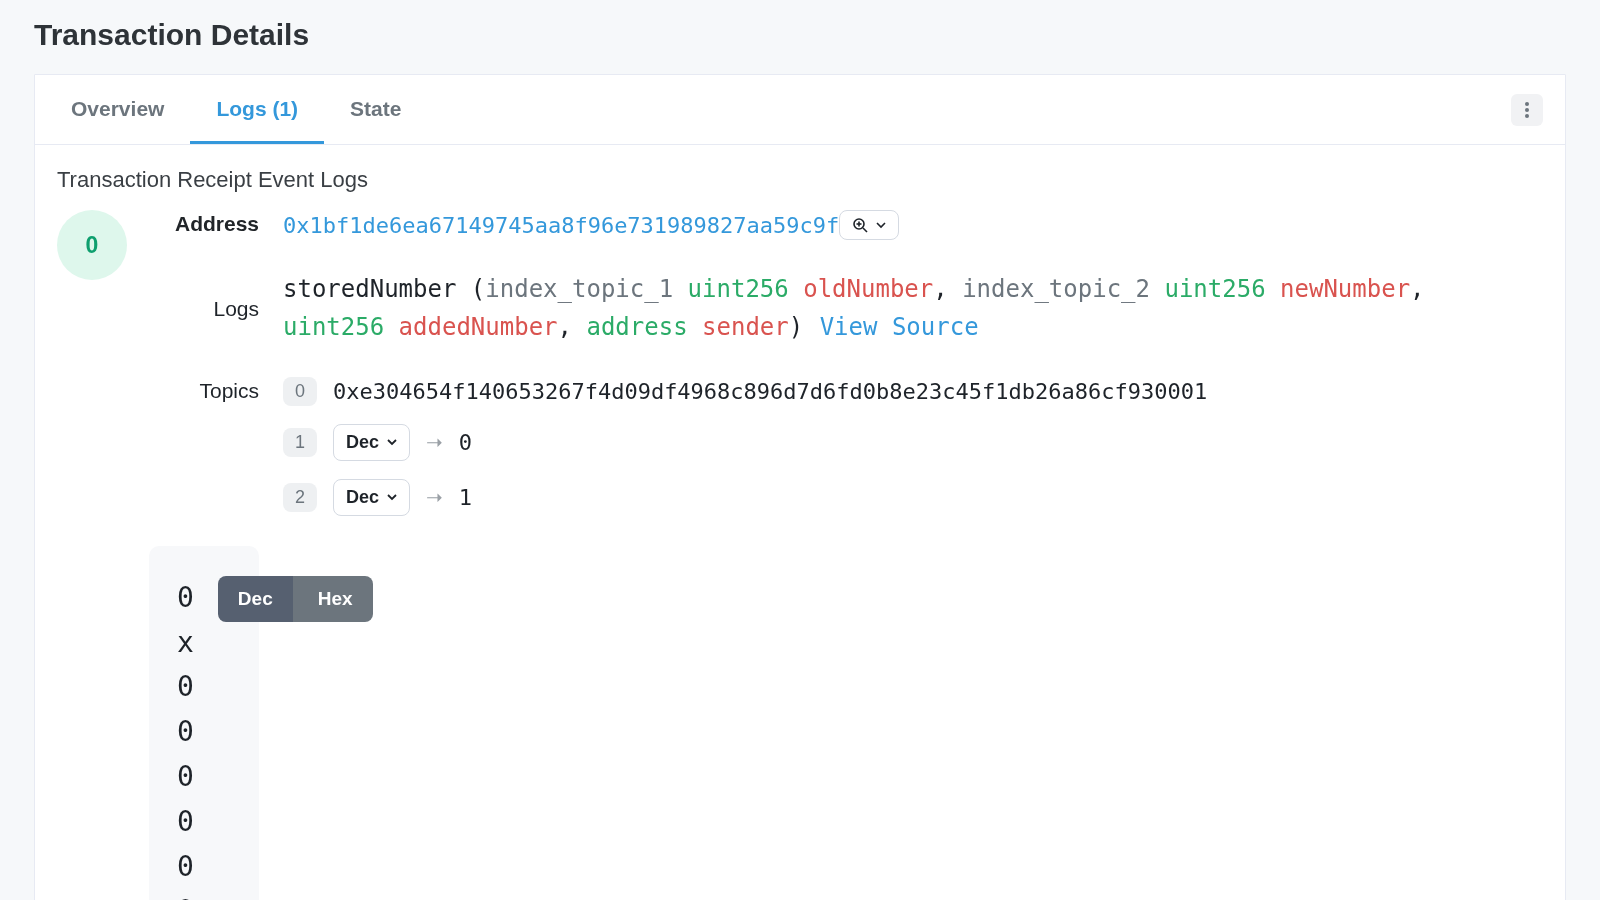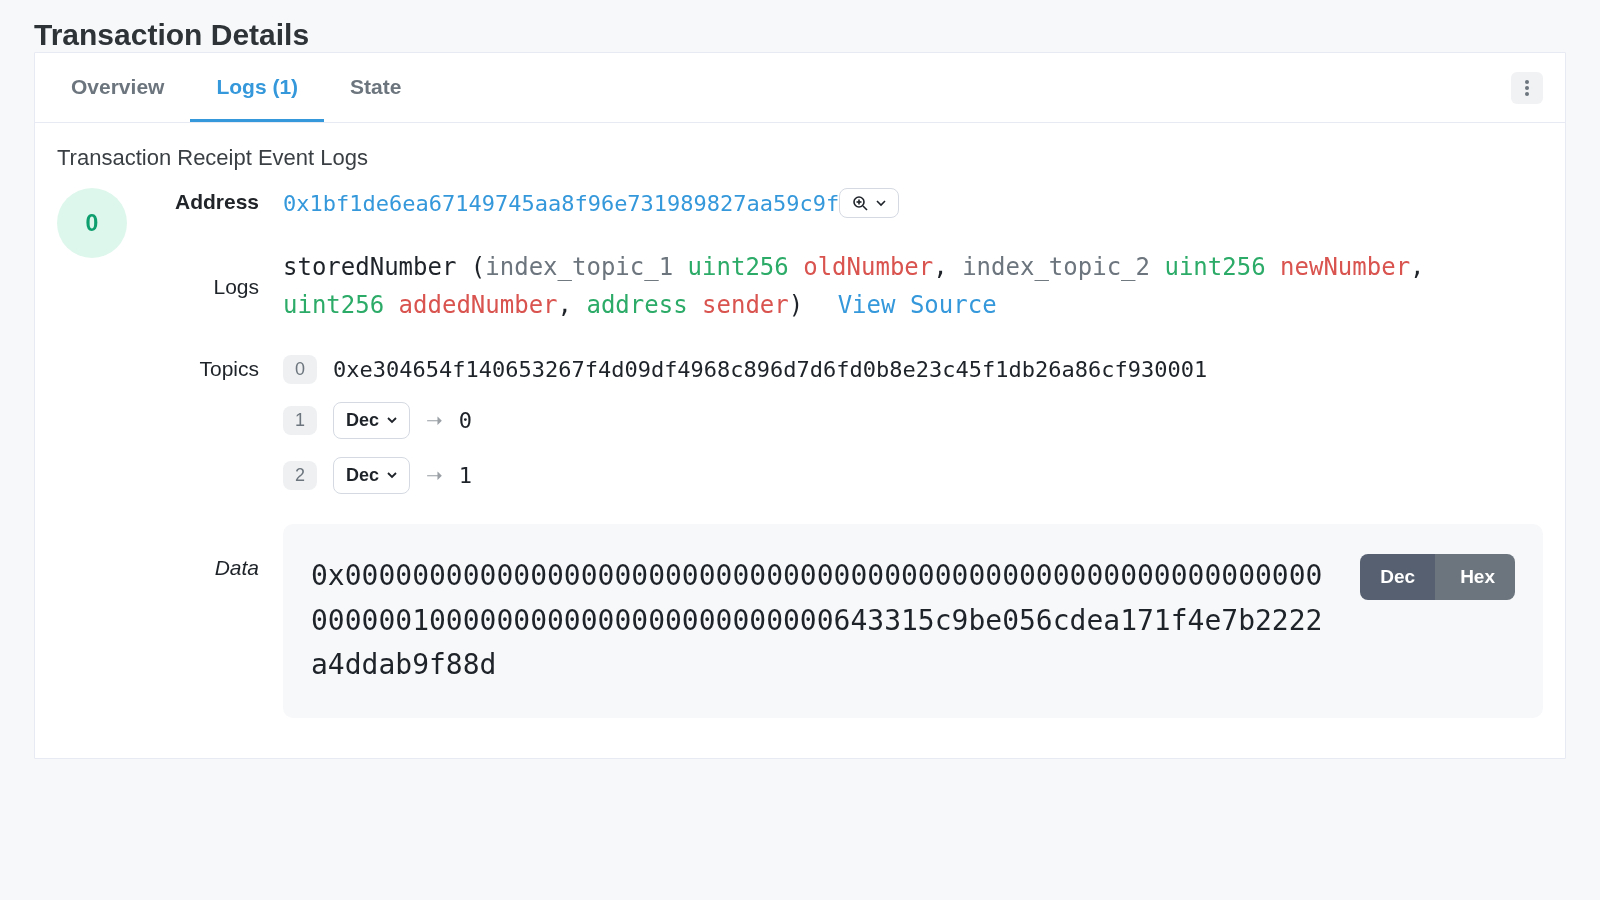--- a/index.html
+++ b/index.html
@@ -11,20 +11,21 @@
     color: #1e2329;
     overflow: hidden;
   }
   .page {
     padding: 18px 34px 30px 34px;
   }
   .page-title {
     font-size: 30px;
     font-weight: 600;
     color: #2e3338;
+    margin-bottom: 22px;
   }
   .card {
     background: #fff;
     border: 1px solid #e7eaf3;
     border-radius: 1px;
   }
   .tabs-row {
     display: flex;
     align-items: center;
     border-bottom: 1px solid #e7eaf3;
@@ -236,21 +237,21 @@
                 </svg>
               <svg class="chev" viewBox="0 0 10 10" fill="none" stroke="#1e2329" stroke-width="1.6">
                   <polyline points="1,3 5,7 9,3"></polyline>
                 </svg>
             </div>
           </div>
 
           <div class="lbl" style="align-self:center">Logs</div>
           <div class="name-sig mono">
             <span class="sig-fn">storedNumber</span><span class="sig-punc"> (</span><span class="sig-idx">index_topic_1 </span><span class="sig-type">uint256 </span><span class="sig-arg">oldNumber</span><span class="sig-punc">, </span><span class="sig-idx">index_topic_2 </span><span class="sig-type">uint256 </span><span class="sig-arg">newNumber</span><span class="sig-punc">, </span><span class="sig-type">uint256 </span><span class="sig-arg">addedNumber</span><span class="sig-punc">, </span><span class="sig-type">address </span><span class="sig-arg">sender</span><span class="sig-punc">)</span>
-            <a class="link" style="font-family:inherit;margin-left:20px">View Source</a>
+            <a class="link" style="font-family:inherit;margin-left:2px">View Source</a>
           </div>
 
           <div class="lbl">Topics</div>
           <div class="topics-col">
             <div class="topic-row">
               <span class="pill">0</span>
               <span class="mono">0xe304654f140653267f4d09df4968c896d7d6fd0b8e23c45f1db26a86cf930001</span>
             </div>
             <div class="topic-row">
               <span class="pill">1</span>
@@ -269,21 +270,20 @@
                 <span>Dec</span>
                 <svg class="chev" viewBox="0 0 10 10" fill="none" stroke="#1e2329" stroke-width="1.8">
                     <polyline points="1,3 5,7 9,3"></polyline>
                   </svg>
               </div>
               <span class="arrow-r">➝</span>
               <span class="mono">1</span>
             </div>
           </div>
 
-          <div class="lbl italic" style="padding-top:32px">Data</div>
           <div class="data-block">
             <div class="data-text mono">0x00000000000000000000000000000000000000000000000000000000000000001000000000000000000000000643315c9be056cdea171f4e7b2222a4ddab9f88d</div>
             <div class="toggle-group">
               <button class="toggle-btn dec">Dec</button>
               <button class="toggle-btn hex">Hex</button>
             </div>
           </div>
 
         </div>
       </div>

